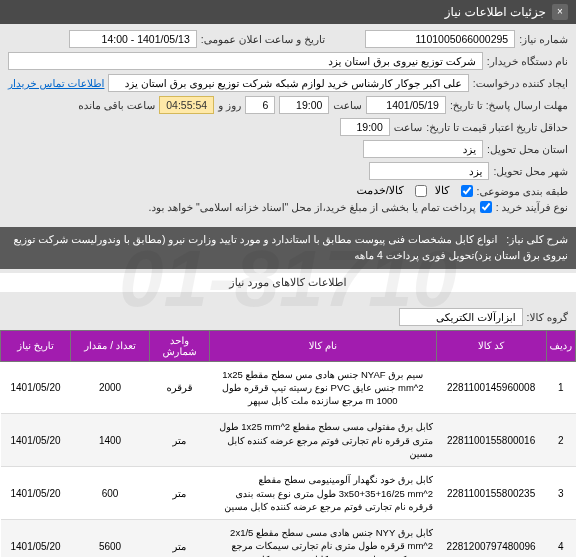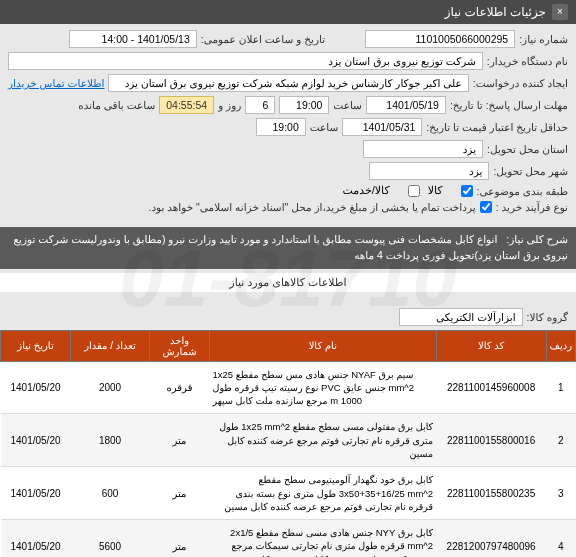--- a/index.html
+++ b/index.html
@@ -89,21 +89,21 @@
   font-size: 10.5px;
 }
 .checkbox-group {
   display: flex;
   gap: 8px;
   align-items: center;
 }
 .checkbox-item {
   display: flex;
   align-items: center;
-  gap: 18px;
+  gap: 11px;
 }
 .checkbox-item input {
   width: 12px;
   height: 12px;
 }
 .desc-bar {
   background: #5a5a5a;
   color: #fff;
   padding: 5px 8px;
   font-size: 10.5px;
@@ -120,21 +120,21 @@
 }
 .table-wrap {
   background: #fff;
 }
 table {
   width: 100%;
   border-collapse: collapse;
   font-size: 10px;
 }
 th {
-  background: #c2410c;
+  background: #a21caf;
   color: #fff;
   padding: 4px 3px;
   text-align: center;
   font-weight: normal;
   border: 1px solid #777;
 }
 td {
   padding: 6px 3px;
   text-align: center;
   border-bottom: 1px solid #ddd;
@@ -179,21 +179,20 @@
     <span class="label">ساعت</span>
     <span class="value-box" style="width:50px">19:00</span>
     <span class="value-box" style="width:30px;text-align:center">6</span>
     <span class="label">روز و</span>
     <span class="countdown">04:55:54</span>
     <span class="label">ساعت باقی مانده</span>
   </div>
 
   <div class="row">
     <span class="label">حداقل تاریخ اعتبار قیمت تا تاریخ:</span>
-    <span class="value-box" style="width:80px">1401/05/31</span>
     <span class="label">ساعت</span>
     <span class="value-box" style="width:50px">19:00</span>
   </div>
 
   <div class="row">
     <span class="label">استان محل تحویل:</span>
     <span class="value-box" style="width:120px">یزد</span>
   </div>
 
   <div class="row">
@@ -243,31 +242,31 @@
         <th>نام کالا</th>
         <th style="width:60px">واحد شمارش</th>
         <th style="width:79px">تعداد / مقدار</th>
         <th style="width:70px">تاریخ نیاز</th>
       </tr>
     </thead>
     <tbody id="tbody">
         <tr>
           <td>1</td>
           <td>2281100145960008</td>
-          <td style="text-align:left;font-size:9.5px;line-height:1.4">سیم برق NYAF جنس هادی مس سطح مقطع 1x25 mm^2 جنس عایق PVC نوع رسیته تیپ قرقره طول 1000 m مرجع سازنده ملت کابل سپهر</td>
+          <td style="text-align:center;font-size:9.5px;line-height:1.4">سیم برق NYAF جنس هادی مس سطح مقطع 1x25 mm^2 جنس عایق PVC نوع رسیته تیپ قرقره طول 1000 m مرجع سازنده ملت کابل سپهر</td>
           <td>قرقره</td>
           <td>2000</td>
           <td>1401/05/20</td>
         </tr>
         <tr>
           <td>2</td>
           <td>2281100155800016</td>
           <td style="text-align:right;font-size:9.5px;line-height:1.4">کابل برق مفتولی مسی سطح مقطع 1x25 mm^2 طول متری قرقره نام تجارتی فوتم مرجع عرضه کننده کابل مسین</td>
           <td>متر</td>
-          <td>1800</td>
+          <td>1400</td>
           <td>1401/05/20</td>
         </tr>
         <tr>
           <td>3</td>
           <td>2281100155800235</td>
           <td style="text-align:right;font-size:9.5px;line-height:1.4">کابل برق خود نگهدار آلومینیومی سطح مقطع 3x50+35+16/25 mm^2 طول متری نوع بسته بندی قرقره نام تجارتی فوتم مرجع عرضه کننده کابل مسین</td>
           <td>متر</td>
           <td>600</td>
           <td>1401/05/20</td>
         </tr>

